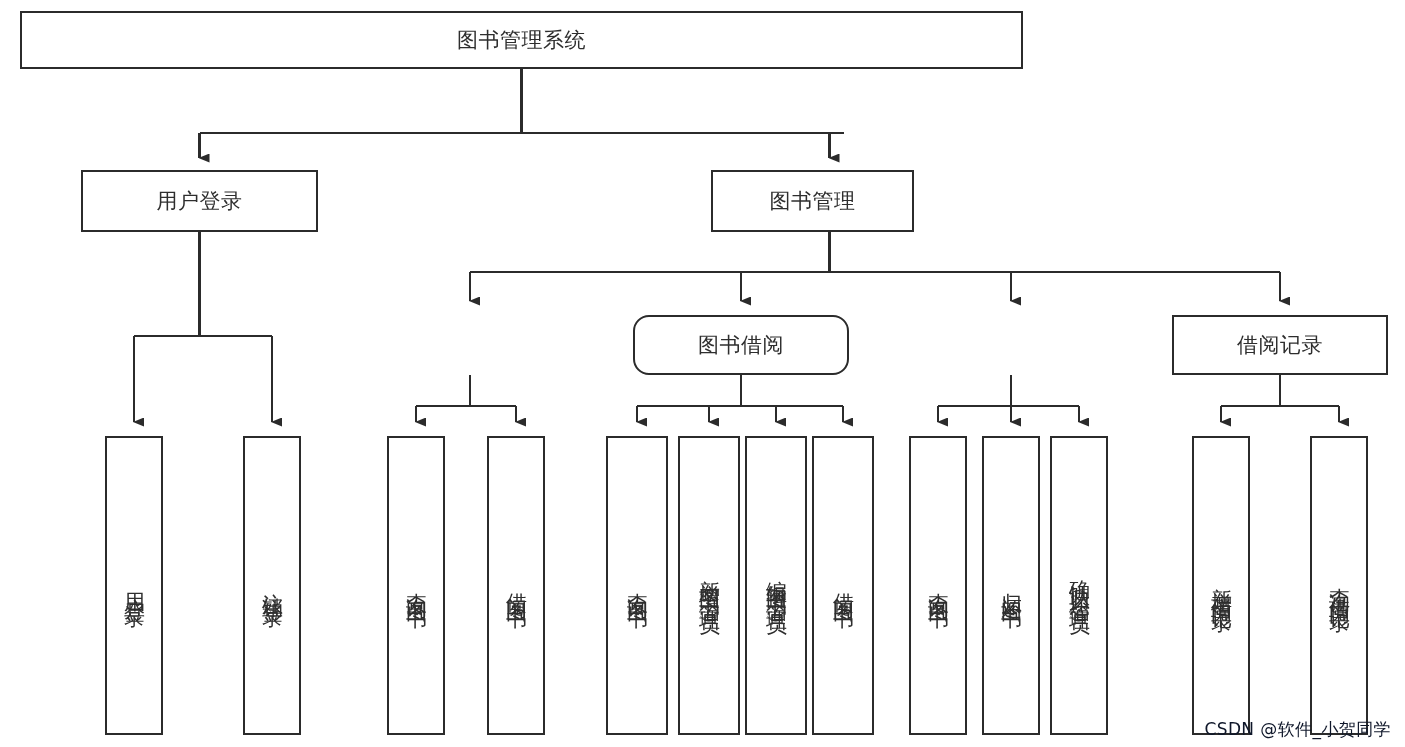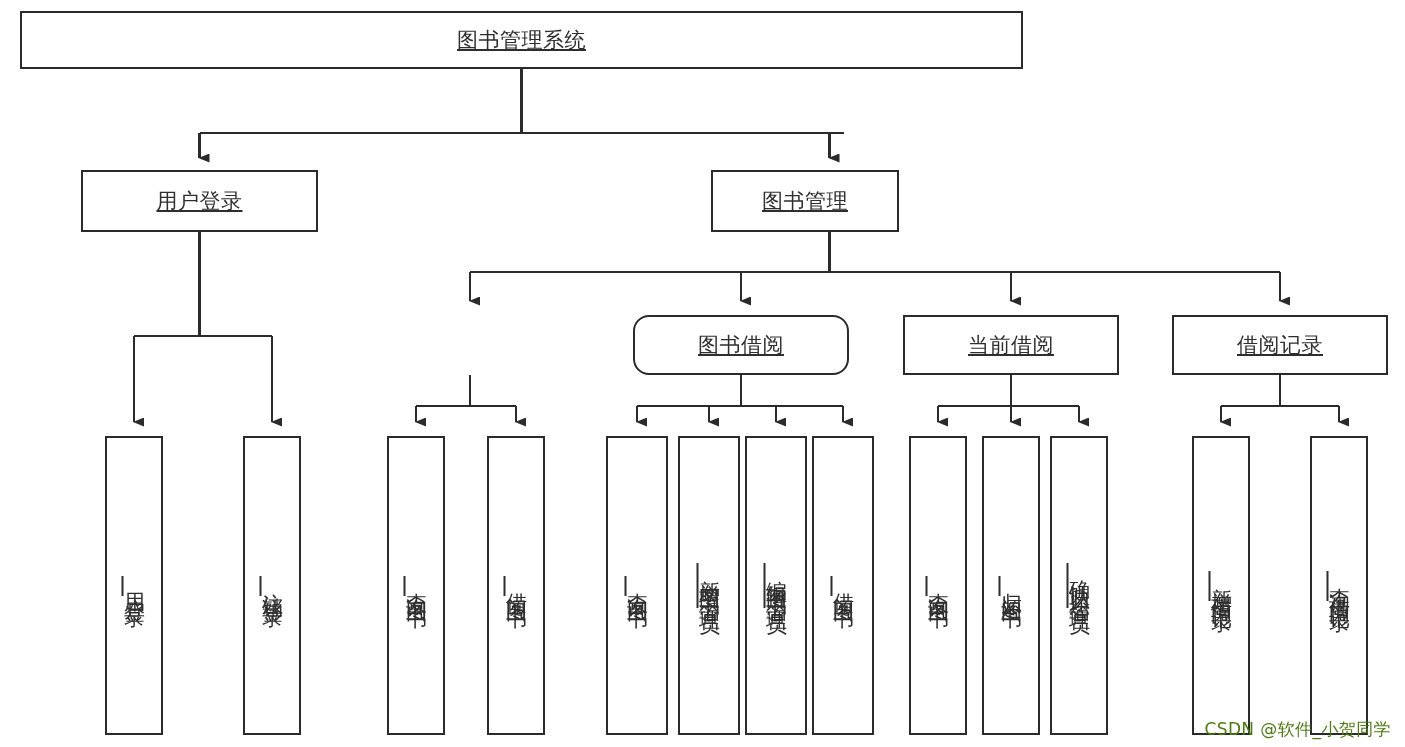--- a/index.html
+++ b/index.html
@@ -35,21 +35,20 @@
     align-items: center;
     justify-content: center;
     z-index: 2;
   }
   .node-label {
     color: #2e2e2e;
     text-align: center;
     line-height: 1.18;
     letter-spacing: 0.5px;
     white-space: nowrap;
-    text-decoration: underline;
   }
   .node.horiz .node-label {
     font-size: 21px;
   }
   .node.vert {
     align-items: center;
     justify-content: center;
   }
   .node.vert .node-label {
     writing-mode: vertical-rl;
@@ -57,21 +56,21 @@
     font-size: 21px;
     letter-spacing: 5px;
     line-height: 1;
     max-height: 270px;
   }
   #watermark {
     position: absolute;
     right: 14px;
     bottom: 6px;
     font-size: 17px;
-    color: #4d7c0f;
+    color: #0f172a;
     z-index: 5;
     white-space: nowrap;
     letter-spacing: 0.4px;
   }
 </style>
 </head>
 <body>
 
 <div id="diagram-root">
 
@@ -126,29 +125,26 @@
     </g>
   </svg>
 
   <div class="node horiz" style="left:20px; top:11px; width:1003px; height:58px;">
     <span class="node-label">图书管理系统</span>
   </div>
 
   <div class="node horiz" style="left:81px; top:170px; width:237px; height:62px;">
     <span class="node-label">用户登录</span>
   </div>
-  <div class="node horiz" style="left:711px; top:170px; width:188px; height:62px;">
+  <div class="node horiz" style="left:711px; top:170px; width:203px; height:62px;">
     <span class="node-label">图书管理</span>
   </div>
 
   <div class="node horiz" style="left:633px; top:315px; width:216px; height:60px;border-radius:16px;">
     <span class="node-label">图书借阅</span>
-  </div>
-  <div class="node horiz" style="left:903px; top:315px; width:216px; height:60px;">
-    <span class="node-label">当前借阅</span>
   </div>
   <div class="node horiz" style="left:1172px; top:315px; width:216px; height:60px;">
     <span class="node-label">借阅记录</span>
   </div>
 
   <div class="node vert" style="left:105px; top:436px; width:58px; height:299px;">
     <span class="node-label">用户登录</span>
   </div>
   <div class="node vert" style="left:243px; top:436px; width:58px; height:299px;">
     <span class="node-label">注销登录</span>

